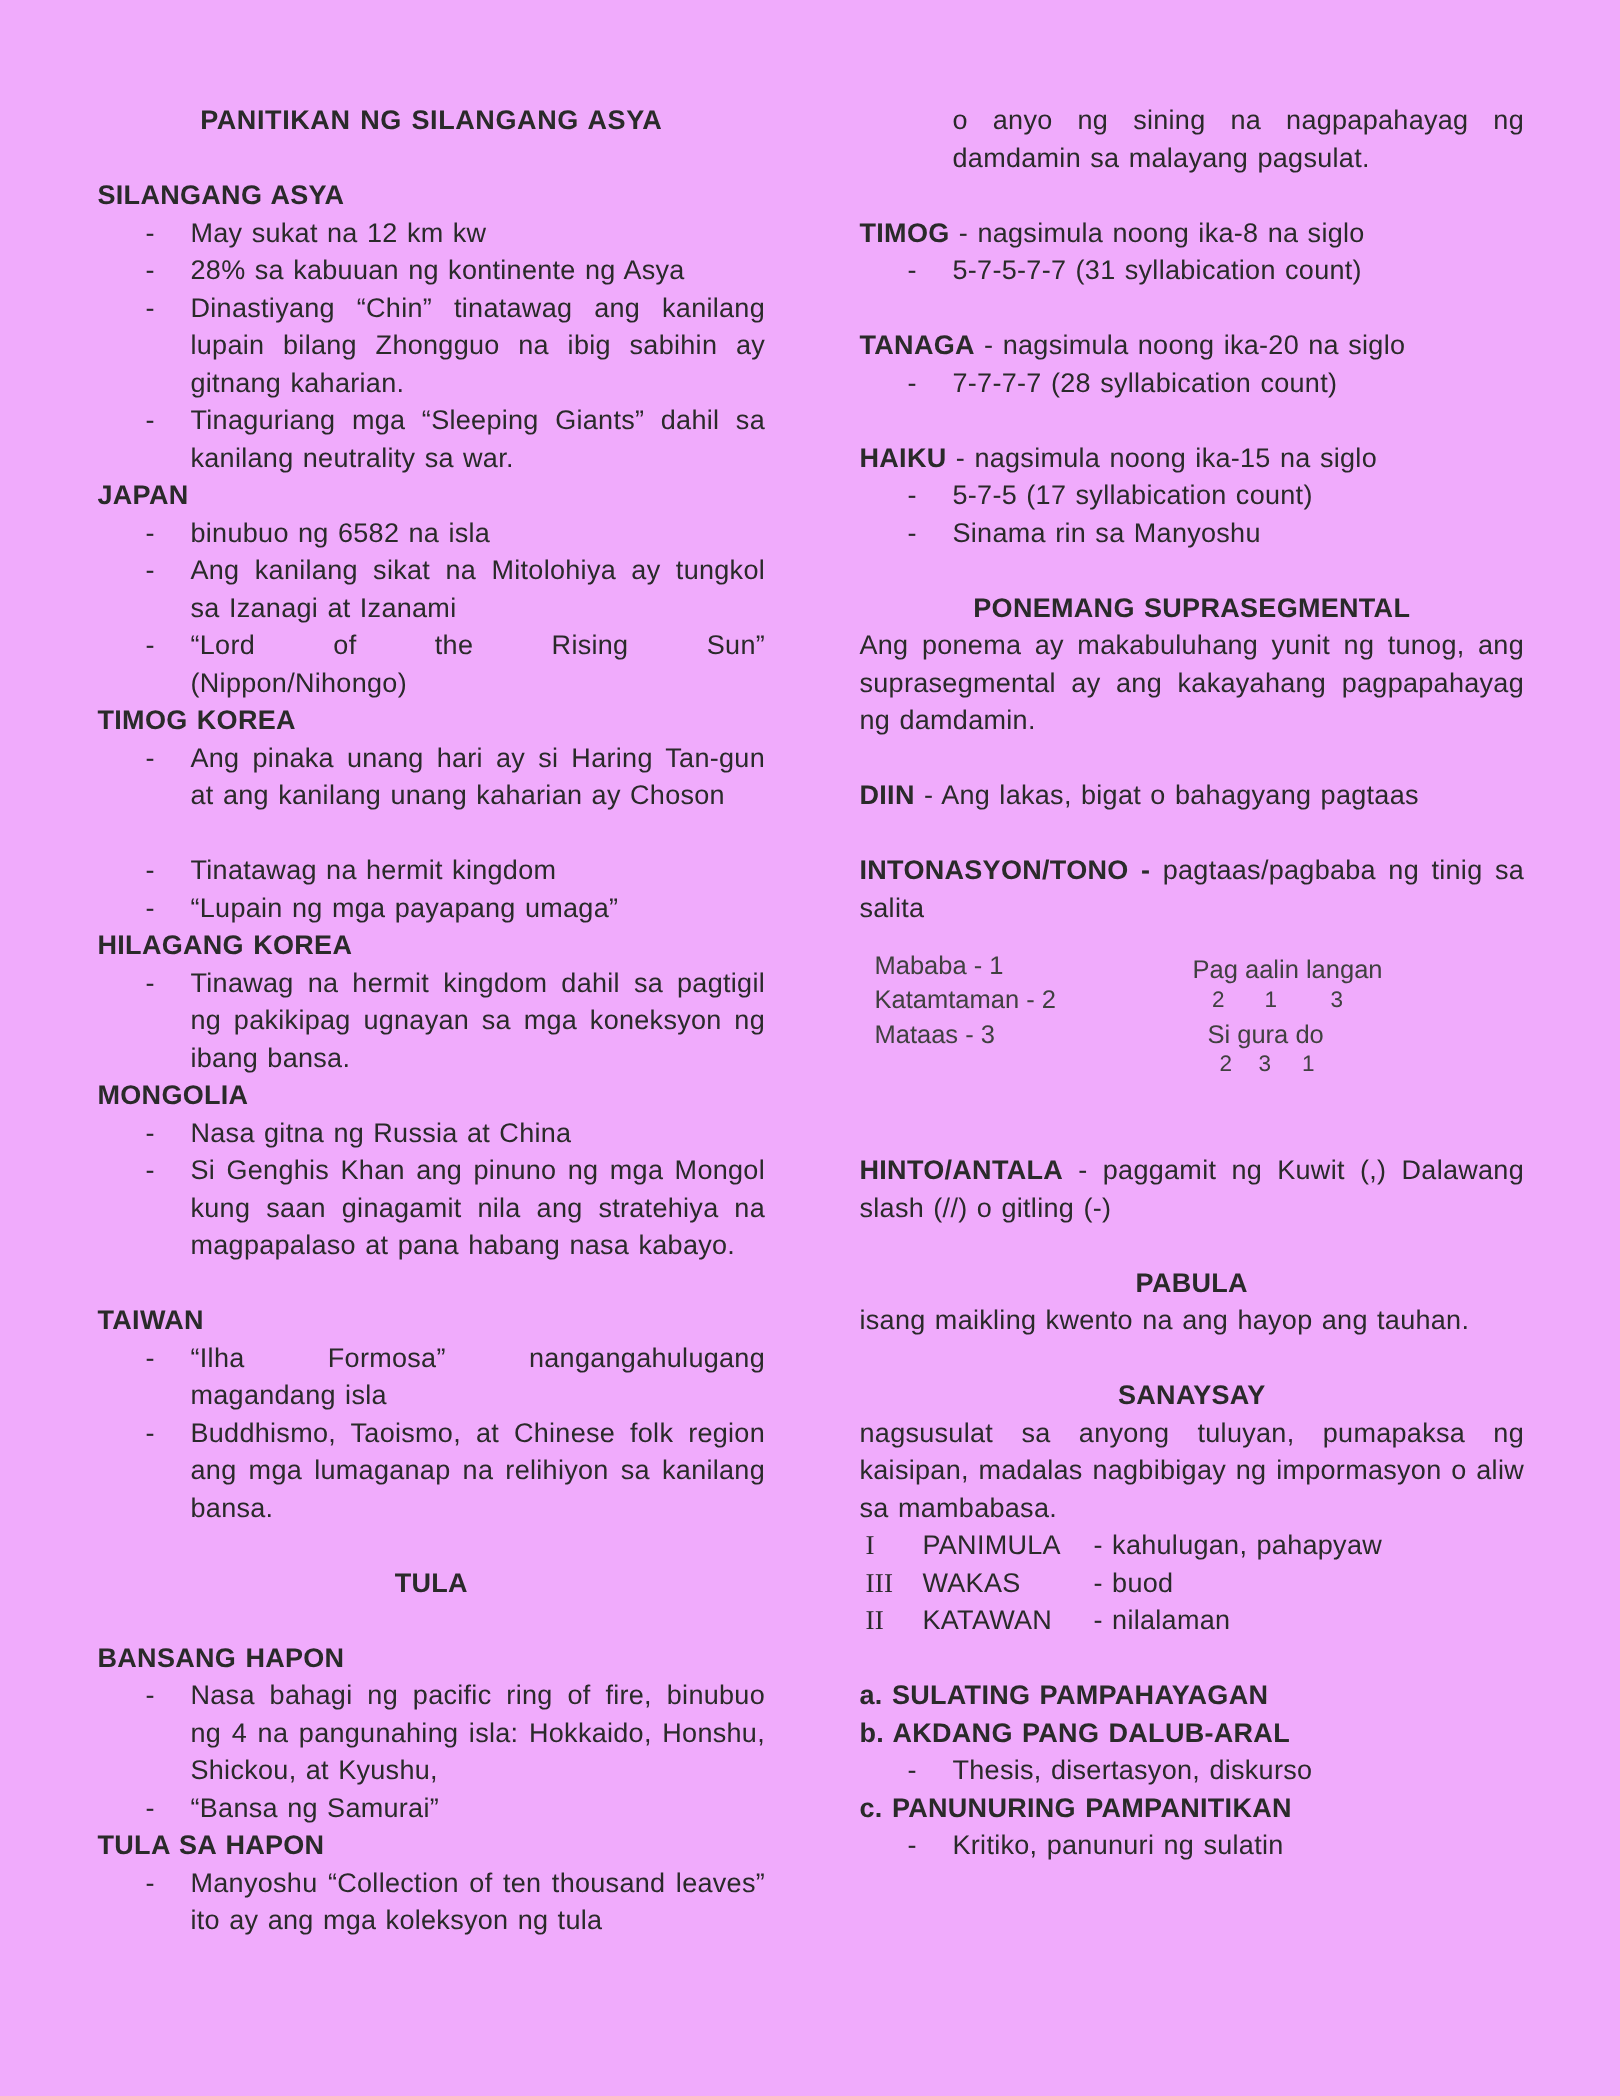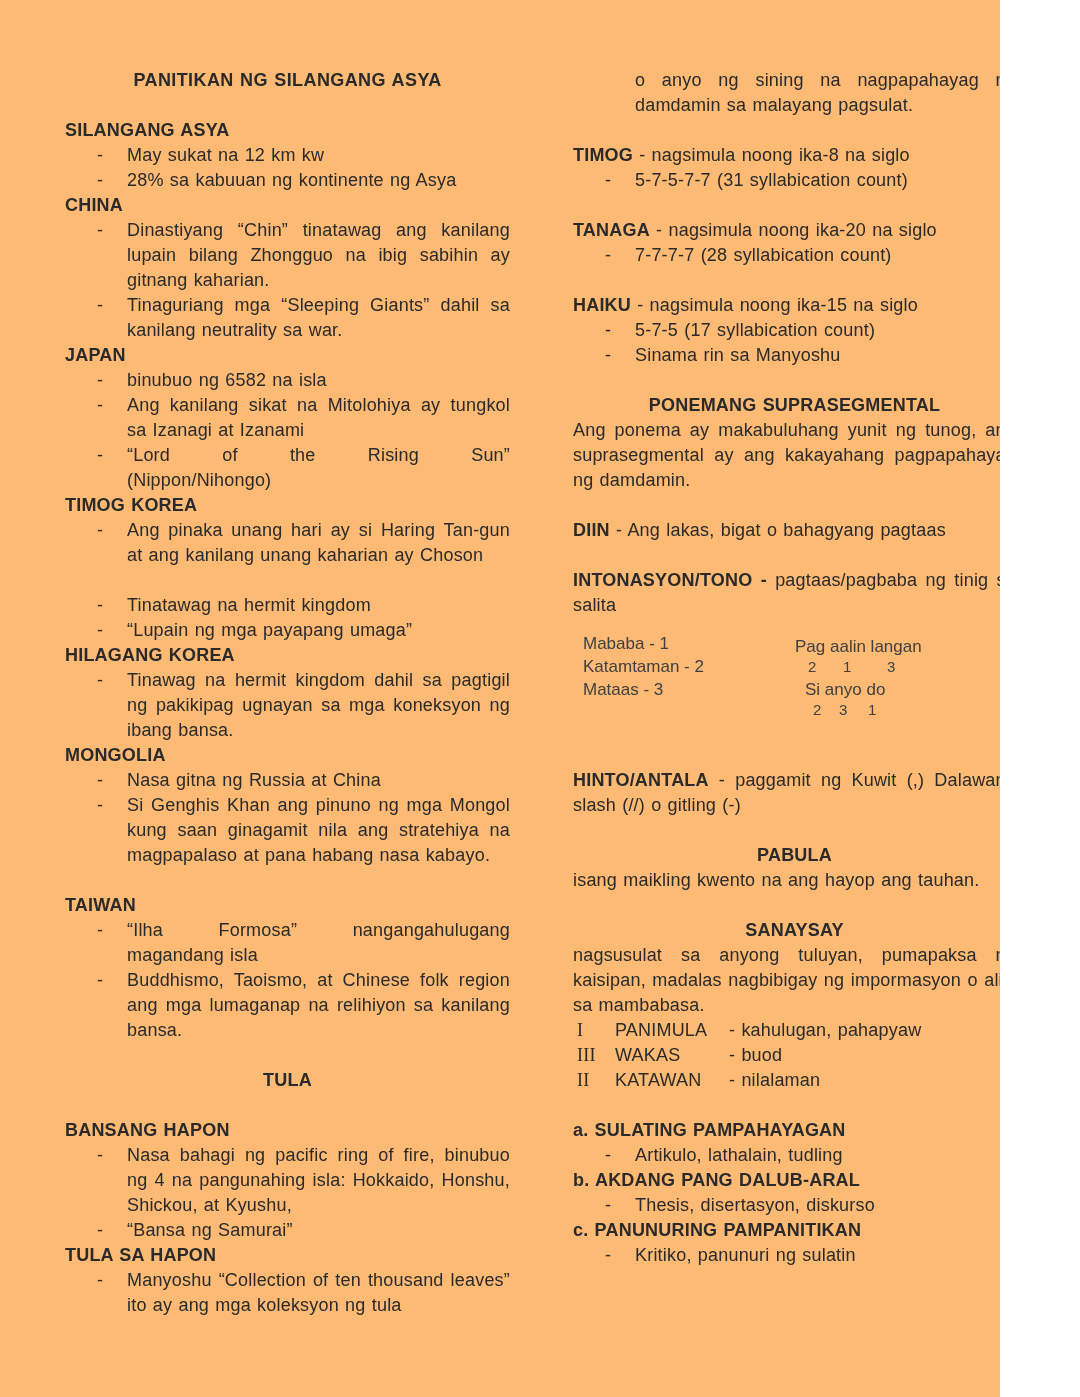--- a/index.html
+++ b/index.html
@@ -4,22 +4,22 @@
 <style>
   * { box-sizing: border-box; }
   html, body { margin: 0; padding: 0; }
   body {
     width: 1080px; height: 1397px;
     background: #ffffff;
     font-family: "Liberation Sans", "DejaVu Sans", sans-serif;
   }
   .page {
     position: relative;
-    width: 1000px; height: 1397px;
-    background: #fdba74;
+    width: 1080px; height: 1397px;
+    background: #f0abfc;
     overflow: hidden;
     color: #2a2a2a;
   }
   .col {
     position: absolute; top: 68px;
     font-size: 18px; line-height: 25px;
     letter-spacing: 0.2px; word-spacing: 1px;
   }
   .col-left  { left: 65px;  width: 445px; }
   .col-right { left: 573px; width: 443px; }
@@ -73,21 +73,20 @@
 
   <div class="col col-left">
 
     <div class="doc-title">PANITIKAN NG SILANGANG ASYA</div>
     <div class="spacer"></div>
 
     <div class="heading">SILANGANG ASYA</div>
     <div class="bullet">May sukat na 12 km kw</div>
     <div class="bullet">28% sa kabuuan ng kontinente ng Asya</div>
 
-    <div class="heading">CHINA</div>
     <div class="bullet l3">Dinastiyang “Chin” tinatawag ang kanilang lupain bilang Zhongguo na ibig sabihin ay gitnang kaharian.</div>
     <div class="bullet l2">Tinaguriang mga “Sleeping Giants” dahil sa kanilang neutrality sa war.</div>
 
     <div class="heading">JAPAN</div>
     <div class="bullet">binubuo ng 6582 na isla</div>
     <div class="bullet l2">Ang kanilang sikat na Mitolohiya ay tungkol sa Izanagi at Izanami</div>
     <div class="bullet l2">
       <div class="jline">“Lord of the Rising Sun”</div>
       <div>(Nippon/Nihongo)</div>
     </div>
@@ -171,21 +170,21 @@
       </div>
       <div class="tone-ex tone-ex1">
         <div class="tone-word">Pag aalin langan</div>
         <div class="tone-nums">
           <span class="tn e1n0">2</span>
           <span class="tn e1n1">1</span>
           <span class="tn e1n2">3</span>
         </div>
       </div>
       <div class="tone-ex tone-ex2">
-        <div class="tone-word">Si  anyo do</div>
+        <div class="tone-word">Si  gura do</div>
         <div class="tone-nums">
           <span class="tn e2n0">2</span>
           <span class="tn e2n1">3</span>
           <span class="tn e2n2">1</span>
         </div>
       </div>
     </div>
 
     <p class="entry l2">
       <span class="term">HINTO/ANTALA</span>
@@ -206,21 +205,20 @@
     <div class="part-row">
       <span class="numeral">III</span><span class="part-name">WAKAS</span><span>- buod</span>
     </div>
     <div class="part-row">
       <span class="numeral">II</span><span class="part-name">KATAWAN</span><span>- nilalaman</span>
     </div>
 
     <div class="spacer"></div>
 
     <div class="heading">a. SULATING PAMPAHAYAGAN</div>
-    <div class="bullet">Artikulo, lathalain, tudling</div>
     <div class="heading">b. AKDANG PANG DALUB-ARAL</div>
     <div class="bullet">Thesis, disertasyon, diskurso</div>
     <div class="heading">c. PANUNURING PAMPANITIKAN</div>
     <div class="bullet">Kritiko, panunuri ng sulatin</div>
 
   </div>
 
 </div>
 
 </body></html>

